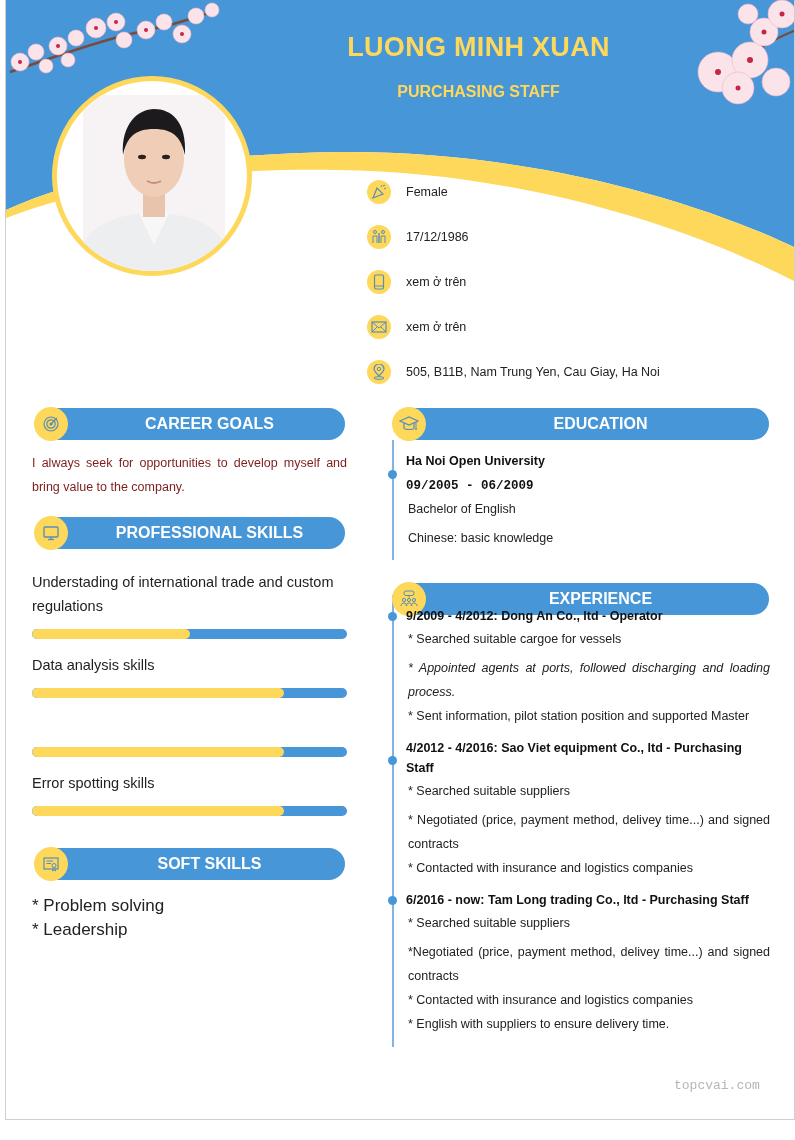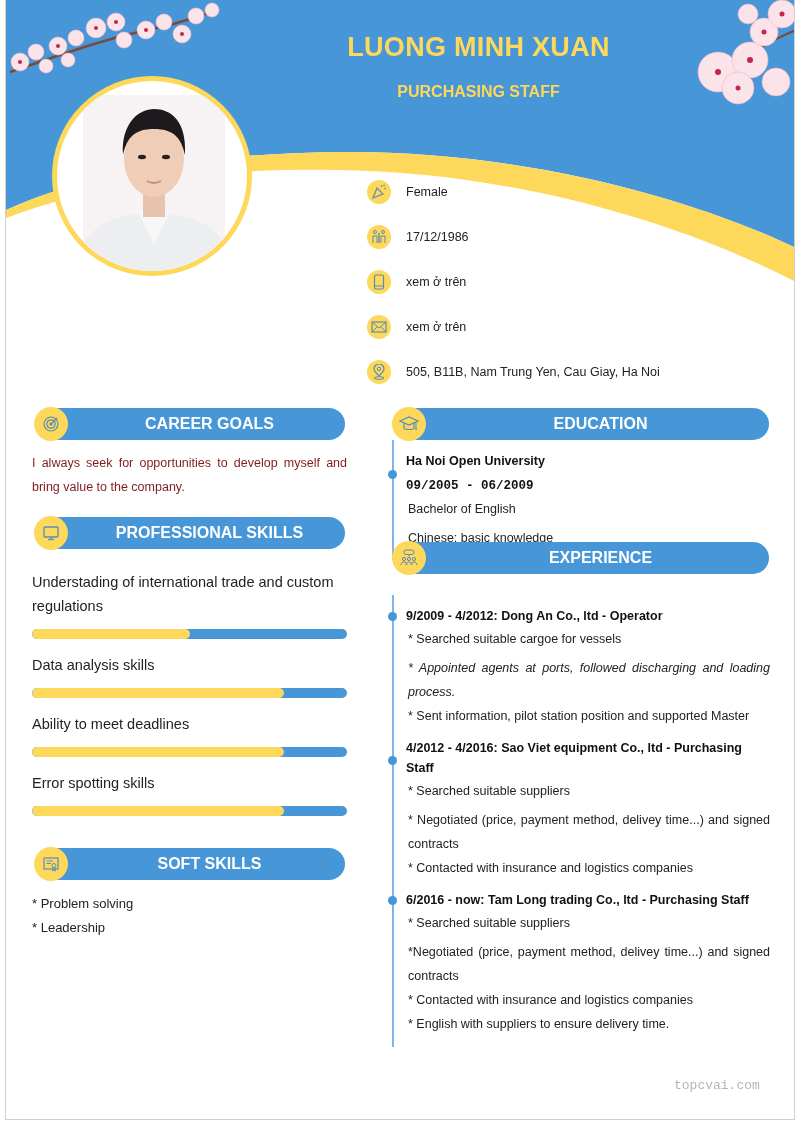--- a/index.html
+++ b/index.html
@@ -28,21 +28,21 @@
   .sec .bar { position: absolute; left: 12px; right: 0; top: 0; height: 32px; background: #4796d8; border-radius: 0 16px 16px 0; }
   .sec .circ { position: absolute; left: 0; top: -1px; width: 34px; height: 34px; border-radius: 50%; background: #fdd85a; display: flex; align-items: center; justify-content: center; }
   .sec .title { position: absolute; left: 40px; right: 0; top: 0; line-height: 32px; text-align: center; color: #fff; font-weight: bold; font-size: 16px; }
 
   .para { position: absolute; font-size: 12.5px; line-height: 24px; color: #7f1d1d; text-align: justify; }
 
   .skill-label { position: absolute; left: 26px; width: 320px; font-size: 14.5px; line-height: 24px; color: #222; }
   .skill-bar { position: absolute; left: 26px; width: 315px; height: 10px; background: #4796d8; border-radius: 5px; overflow: hidden; }
   .skill-fill { height: 10px; background: #fdd85a; border-radius: 5px; }
 
-  .soft-item { position: absolute; left: 26px; font-size: 13px; color: #222; }
+  .soft-item { position: absolute; left: 26px; font-size: 17px; color: #222; }
 
   
   .tline { position: absolute; left: 386px; width: 2px; background: #7eb4e6; }
   .tdot { position: absolute; left: 382px; width: 9px; height: 9px; border-radius: 50%; background: #4796d8; }
 
   .r-bold { position: absolute; left: 400px; width: 365px; font-size: 12.5px; font-weight: bold; color: #111; line-height: 20px; }
   .r-txt { position: absolute; left: 402px; width: 362px; font-size: 12.5px; color: #222; line-height: 24px; text-align: justify; }
 
   .watermark { position: absolute; left: 668px; top: 1078px; font-family: "Liberation Mono", "DejaVu Sans Mono", monospace; font-size: 13px; color: #b5b5b5; }
 </style>
@@ -201,21 +201,20 @@
   <div class="skill-label" style="top:570px;">Understading of international trade and custom regulations</div>
   <div class="skill-bar" style="top:629px;">
       <div class="skill-fill" style="width:50%;"></div>
     </div>
 
   <div class="skill-label" style="top:653px;">Data analysis skills</div>
   <div class="skill-bar" style="top:688px;">
       <div class="skill-fill" style="width:80%;"></div>
     </div>
 
-  <div class="skill-label" style="top:712px;">Ability to meet deadlines</div>
   <div class="skill-bar" style="top:747px;">
       <div class="skill-fill" style="width:80%;"></div>
     </div>
 
   <div class="skill-label" style="top:771px;">Error spotting skills</div>
   <div class="skill-bar" style="top:806px;">
       <div class="skill-fill" style="width:80%;"></div>
     </div>
 
   <div class="sec" style="left:28px;top:848px;width:311px;">
@@ -249,21 +248,21 @@
     </div>
     <div class="title">EDUCATION</div>
   </div>
 
   <div class="tdot" style="top:470px;"></div>
   <div class="r-bold" style="top:451px;">Ha Noi Open University</div>
   <div class="r-bold" style="top:476px;font-family:Liberation Mono, monospace;">09/2005 - 06/2009</div>
   <div class="r-txt" style="top:497px;">Bachelor of English</div>
   <div class="r-txt" style="top:526px;">Chinese: basic knowledge</div>
 
-  <div class="sec" style="left:386px;top:542px;width:377px;">
+  <div class="sec" style="left:386px;top:583px;width:377px;">
     <div class="bar"></div>
     <div class="circ">
       <svg width="20" height="18" viewBox="0 0 20 18">
           <rect x="5" y="1" width="10" height="4.5" rx="2" fill="none" stroke="#5a8db8"></rect>
           <line x1="10" y1="5.5" x2="10" y2="7.5" stroke="#5a8db8"></line>
           <circle cx="5" cy="10" r="1.6" fill="none" stroke="#5a8db8"></circle>
           <circle cx="10" cy="10" r="1.6" fill="none" stroke="#5a8db8"></circle>
           <circle cx="15" cy="10" r="1.6" fill="none" stroke="#5a8db8"></circle>
           <path d="M2,16 C2,12 8,12 8,16 M7,16 C7,12 13,12 13,16 M12,16 C12,12 18,12 18,16" fill="none" stroke="#5a8db8"></path>
         </svg>

